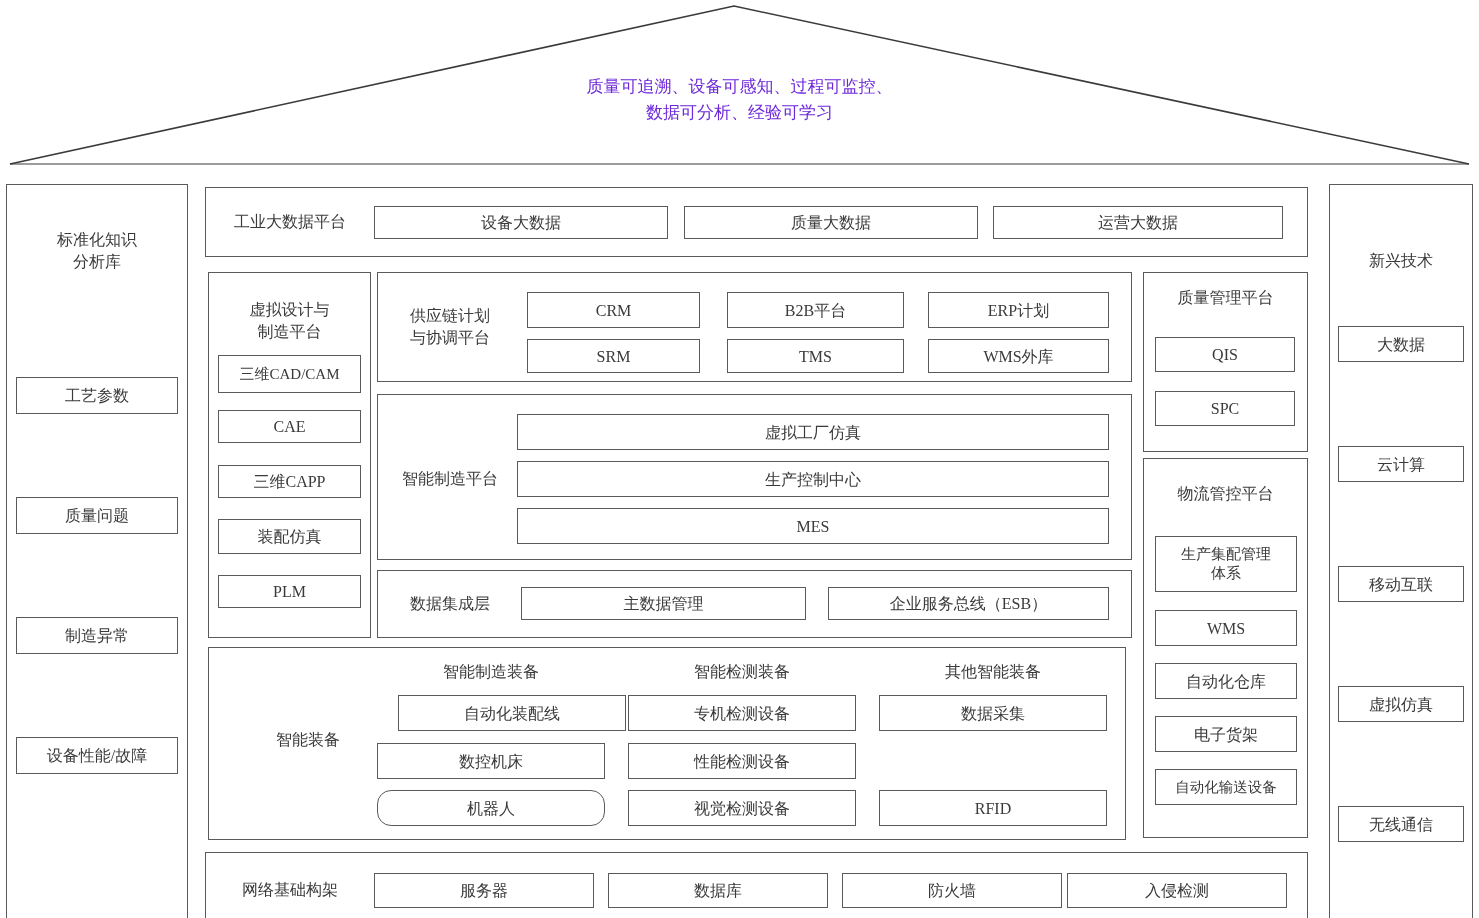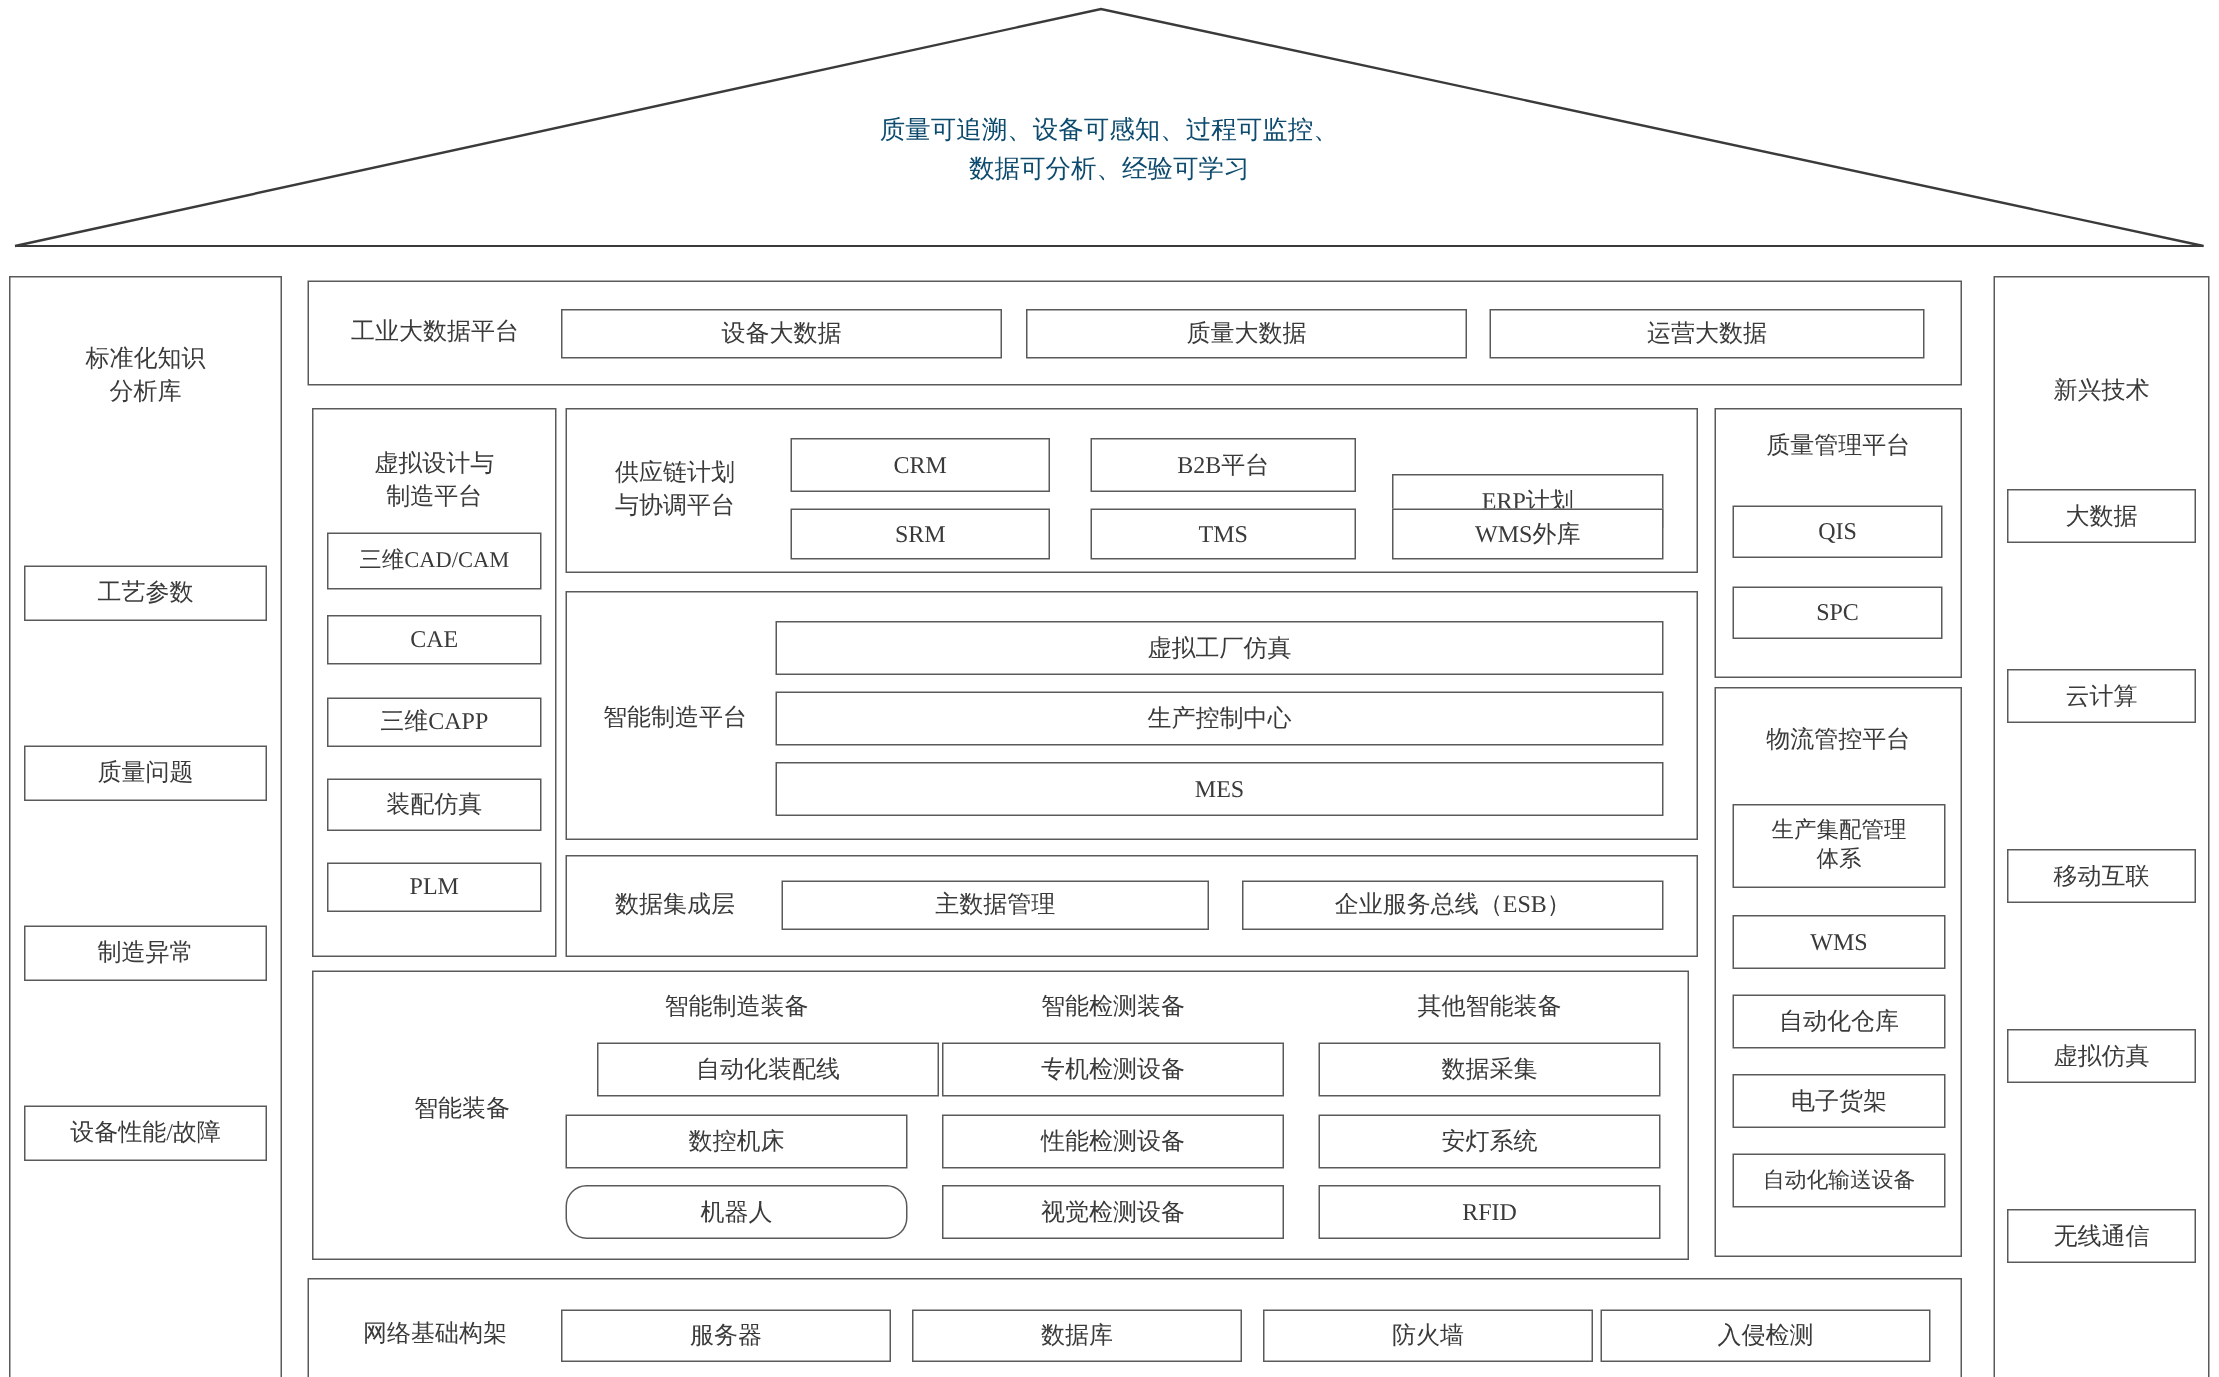--- a/index.html
+++ b/index.html
@@ -13,21 +13,21 @@
   #stage { position: relative; width: 1479px; height: 918px; }
 
   .roof { position: absolute; left: 0; top: 0; width: 1479px; height: 172px; }
 
   .roof-text {
     position: absolute;
     left: 0; top: 74px; width: 1479px;
     text-align: center;
     font-size: 17px;
     line-height: 26px;
-    color: #0c4a6e;
+    color: #6d28d9;
     white-space: pre-line;
   }
 
   .panel {
     position: absolute;
     border: 1.4px solid #5a5a5a;
     background: #ffffff;
   }
   .chip {
     position: absolute;
@@ -97,21 +97,21 @@
   <div class="chip" style="left:218px; top:410px; width:143px; height:33px;">CAE</div>
   <div class="chip" style="left:218px; top:465px; width:143px; height:33px;">三维CAPP</div>
   <div class="chip" style="left:218px; top:519px; width:143px; height:35px;">装配仿真</div>
   <div class="chip" style="left:218px; top:575px; width:143px; height:33px;">PLM</div>
 
   <div class="panel" style="left:377px; top:272px; width:755px; height:110px;"></div>
   <div class="lbl" style="left:385px; top:303px; width:130px; height:48px;">供应链计划
 与协调平台</div>
   <div class="chip" style="left:527px; top:292px; width:173px; height:36px;">CRM</div>
   <div class="chip" style="left:727px; top:292px; width:177px; height:36px;">B2B平台</div>
-  <div class="chip" style="left:928px; top:292px; width:181px; height:36px;margin-top:24px;">ERP计划</div>
+  <div class="chip" style="left:928px; top:292px; width:181px; height:36px;">ERP计划</div>
   <div class="chip" style="left:527px; top:339px; width:173px; height:34px;">SRM</div>
   <div class="chip" style="left:727px; top:339px; width:177px; height:34px;">TMS</div>
   <div class="chip" style="left:928px; top:339px; width:181px; height:34px;">WMS外库</div>
 
   <div class="panel" style="left:377px; top:394px; width:755px; height:166px;"></div>
   <div class="lbl" style="left:385px; top:466px; width:130px; height:26px;">智能制造平台</div>
   <div class="chip" style="left:517px; top:414px; width:592px; height:36px;">虚拟工厂仿真</div>
   <div class="chip" style="left:517px; top:461px; width:592px; height:36px;">生产控制中心</div>
   <div class="chip" style="left:517px; top:508px; width:592px; height:36px;">MES</div>
 
@@ -143,21 +143,20 @@
 
   <div class="chip" style="left:398px; top:695px; width:228px; height:36px;">自动化装配线</div>
   <div class="chip" style="left:377px; top:743px; width:228px; height:36px;">数控机床</div>
   <div class="chip" style="left:377px; top:790px; width:228px; height:36px;border-radius:14px;">机器人</div>
 
   <div class="chip" style="left:628px; top:695px; width:228px; height:36px;">专机检测设备</div>
   <div class="chip" style="left:628px; top:743px; width:228px; height:36px;">性能检测设备</div>
   <div class="chip" style="left:628px; top:790px; width:228px; height:36px;">视觉检测设备</div>
 
   <div class="chip" style="left:879px; top:695px; width:228px; height:36px;">数据采集</div>
-  <div class="chip" style="left:879px; top:743px; width:228px; height:36px;">安灯系统</div>
   <div class="chip" style="left:879px; top:790px; width:228px; height:36px;">RFID</div>
 
   <div class="panel" style="left:205px; top:852px; width:1103px; height:72px;"></div>
   <div class="lbl" style="left:215px; top:877px; width:150px; height:26px;">网络基础构架</div>
   <div class="chip" style="left:374px; top:873px; width:220px; height:35px;">服务器</div>
   <div class="chip" style="left:608px; top:873px; width:220px; height:35px;">数据库</div>
   <div class="chip" style="left:842px; top:873px; width:220px; height:35px;">防火墙</div>
   <div class="chip" style="left:1067px; top:873px; width:220px; height:35px;">入侵检测</div>
 
 </div>

